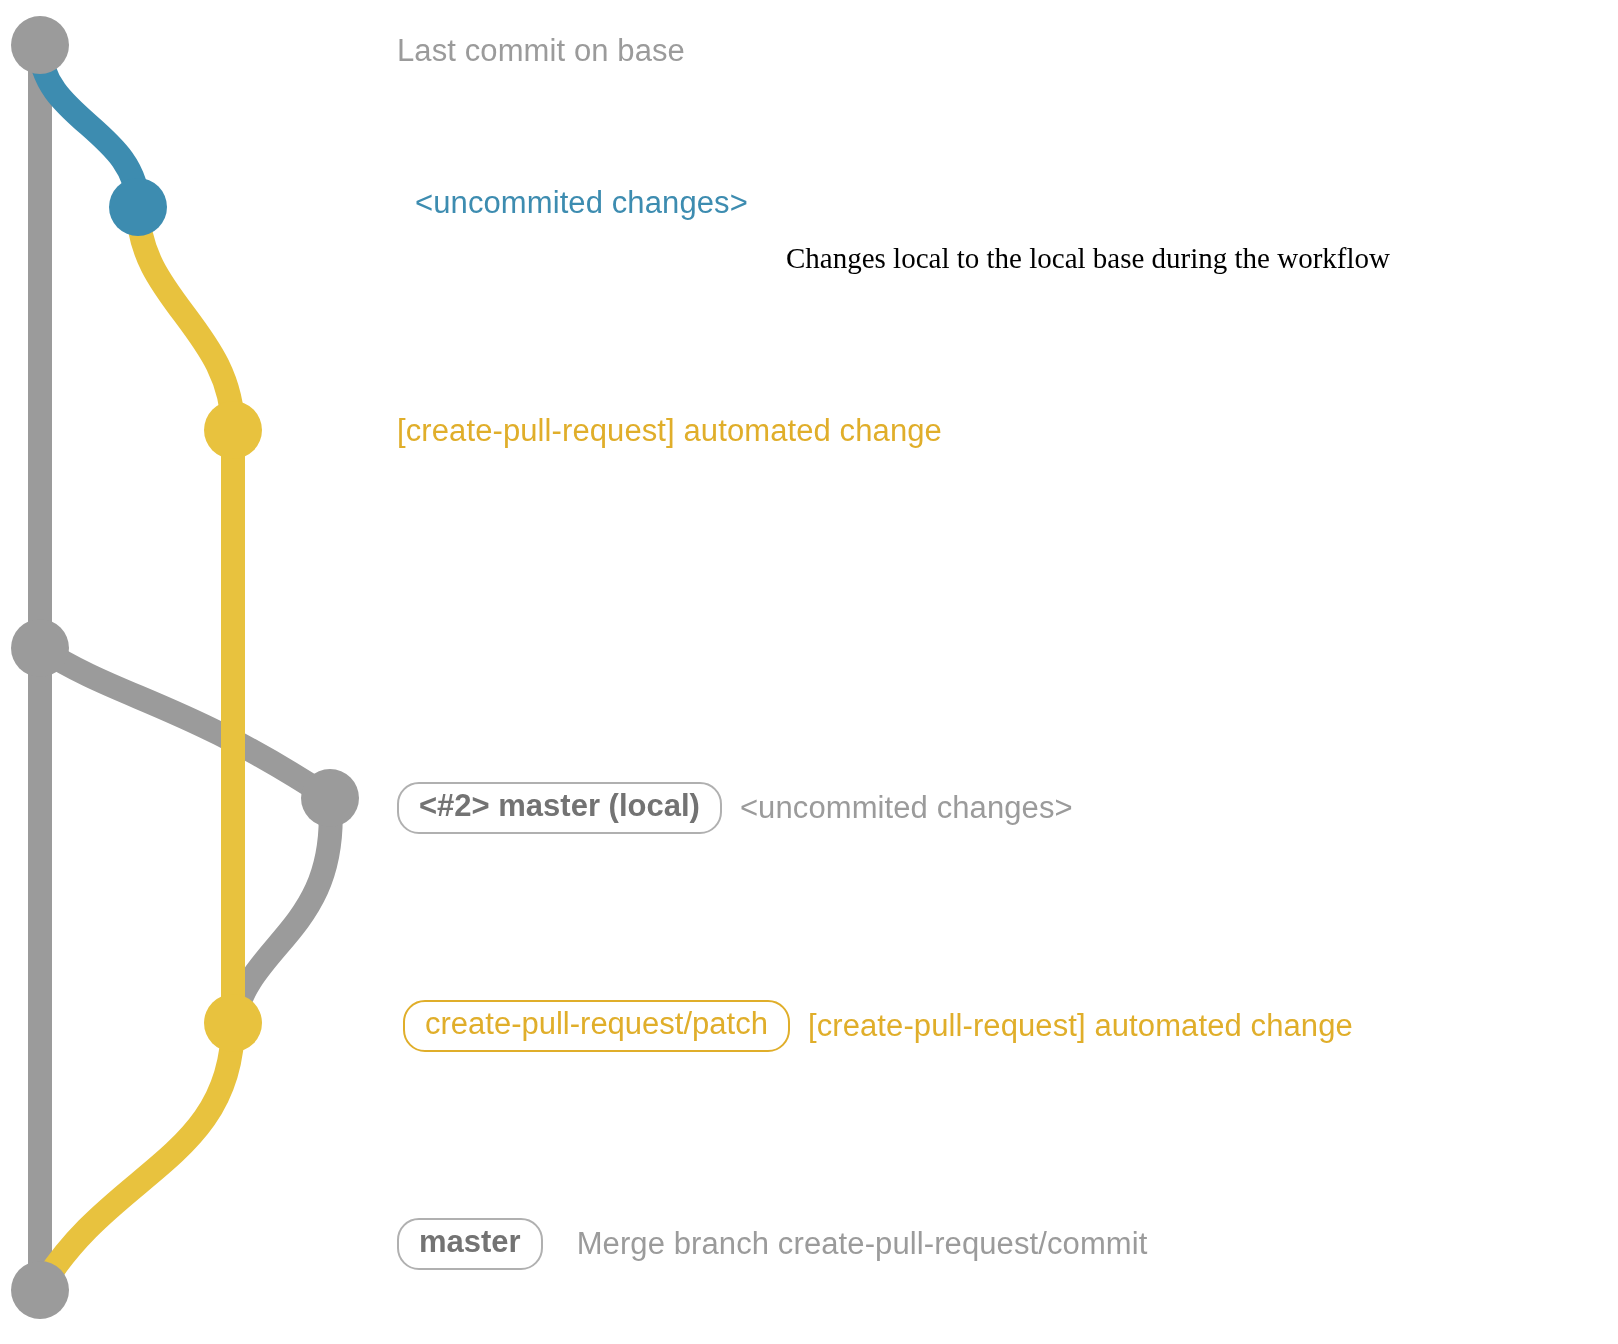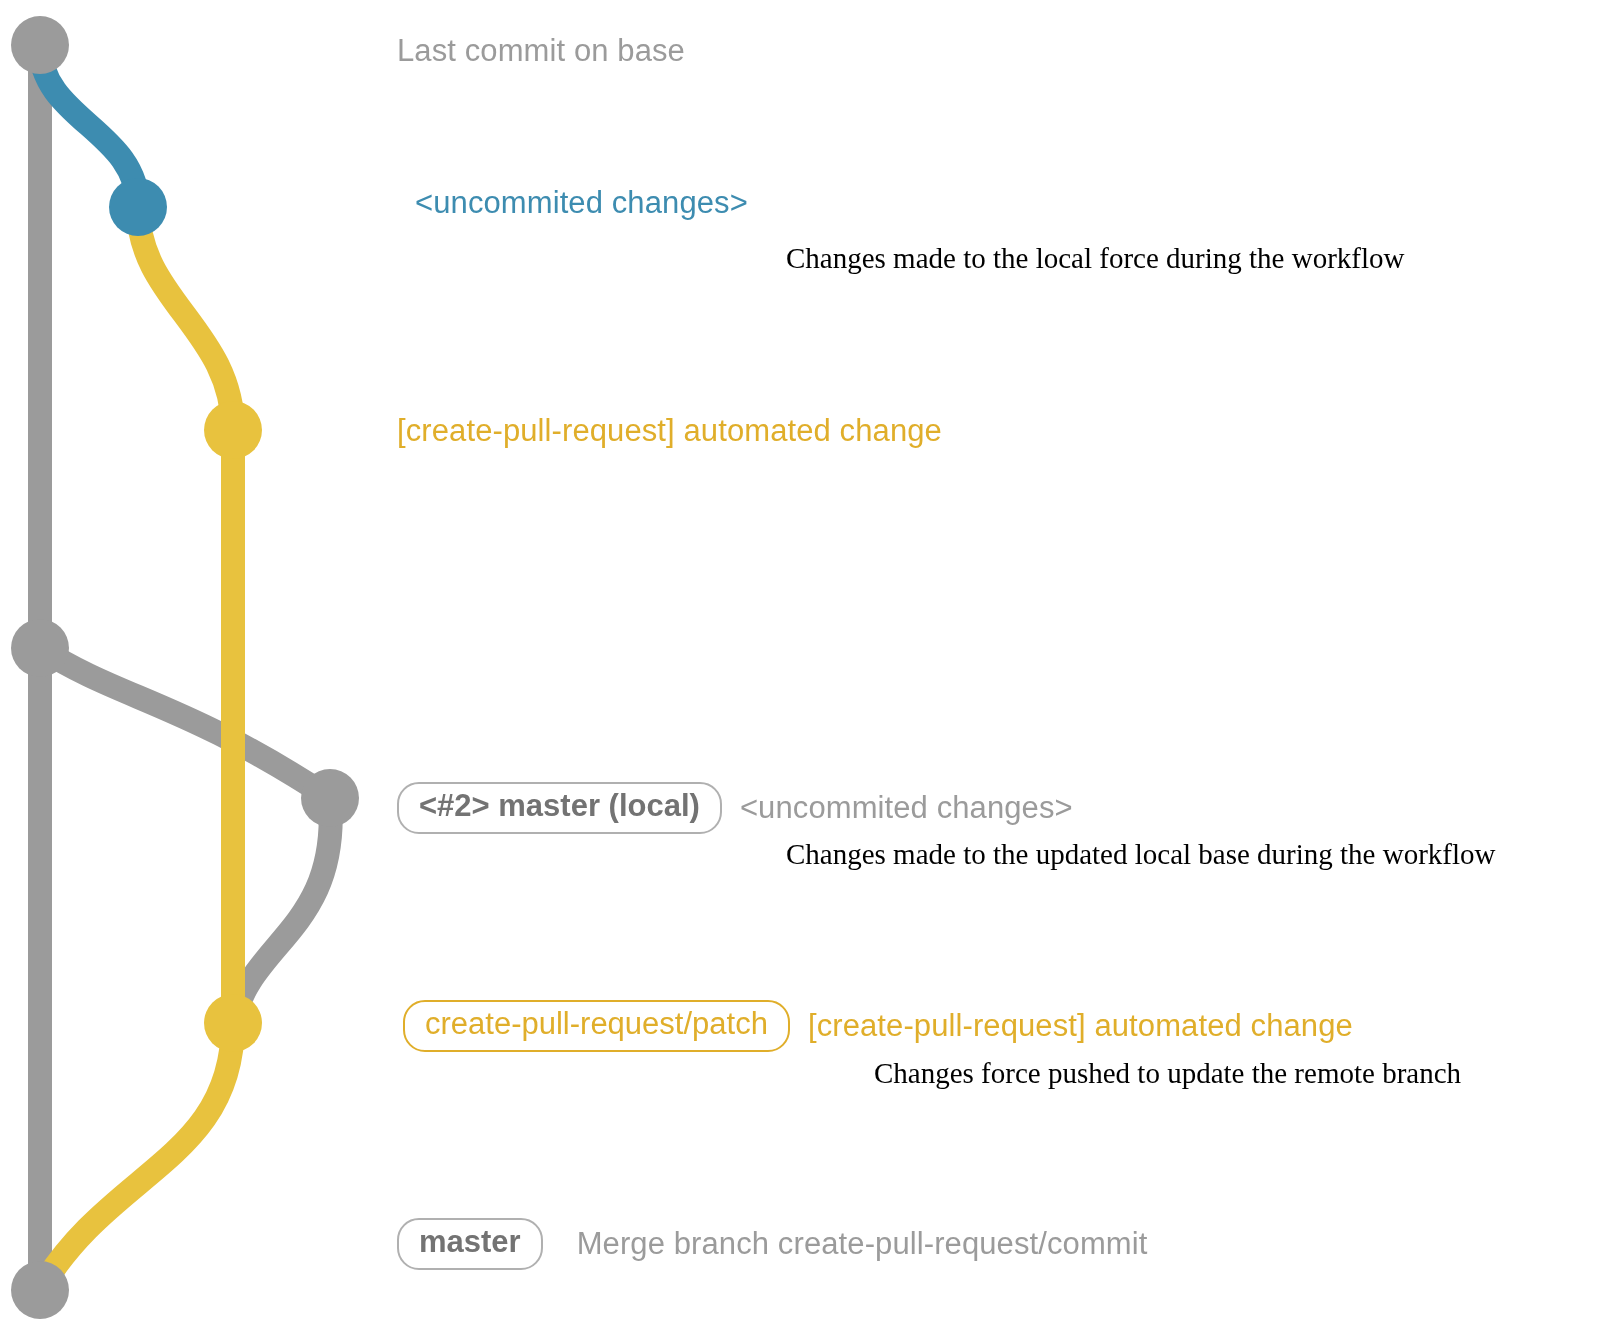--- a/index.html
+++ b/index.html
@@ -107,37 +107,35 @@
 
 <div class="label-layer">
 
   <div class="row" style="left:397px; top:33px;">
     <span class="plain-title c-gray">Last commit on base</span>
   </div>
 
   <div class="row" style="left:397px; top:185px;">
     <span class="commit-msg c-blue">&lt;uncommited changes&gt;</span>
   </div>
-  <div class="sub-note" style="left:786px; top:242px;">Changes made to the local force during the workflow</div>
+  <div class="sub-note" style="left:786px; top:242px;">Changes local to the local base during the workflow</div>
 
   <div class="row" style="left:397px; top:413px;">
     <span class="plain-title c-yellow">[create-pull-request] automated change</span>
   </div>
 
 
   <div class="row" style="left:397px; top:782px;">
     <span class="badge b-gray">&lt;#2&gt; master (local)</span>
     <span class="commit-msg c-gray">&lt;uncommited changes&gt;</span>
   </div>
-  <div class="sub-note" style="left:786px; top:838px;">Changes made to the updated local base during the workflow</div>
 
   <div class="row" style="left:403px; top:1000px;">
     <span class="badge b-yellow">create-pull-request/patch</span>
     <span class="commit-msg c-yellow">[create-pull-request] automated change</span>
   </div>
-  <div class="sub-note" style="left:874px; top:1057px;">Changes force pushed to update the remote branch</div>
 
   <div class="row" style="left:397px; top:1218px;gap:16px;">
     <span class="badge b-gray">master</span>
     <span class="commit-msg c-gray">Merge branch create-pull-request/commit</span>
   </div>
 
 </div>
 
 </body></html>

